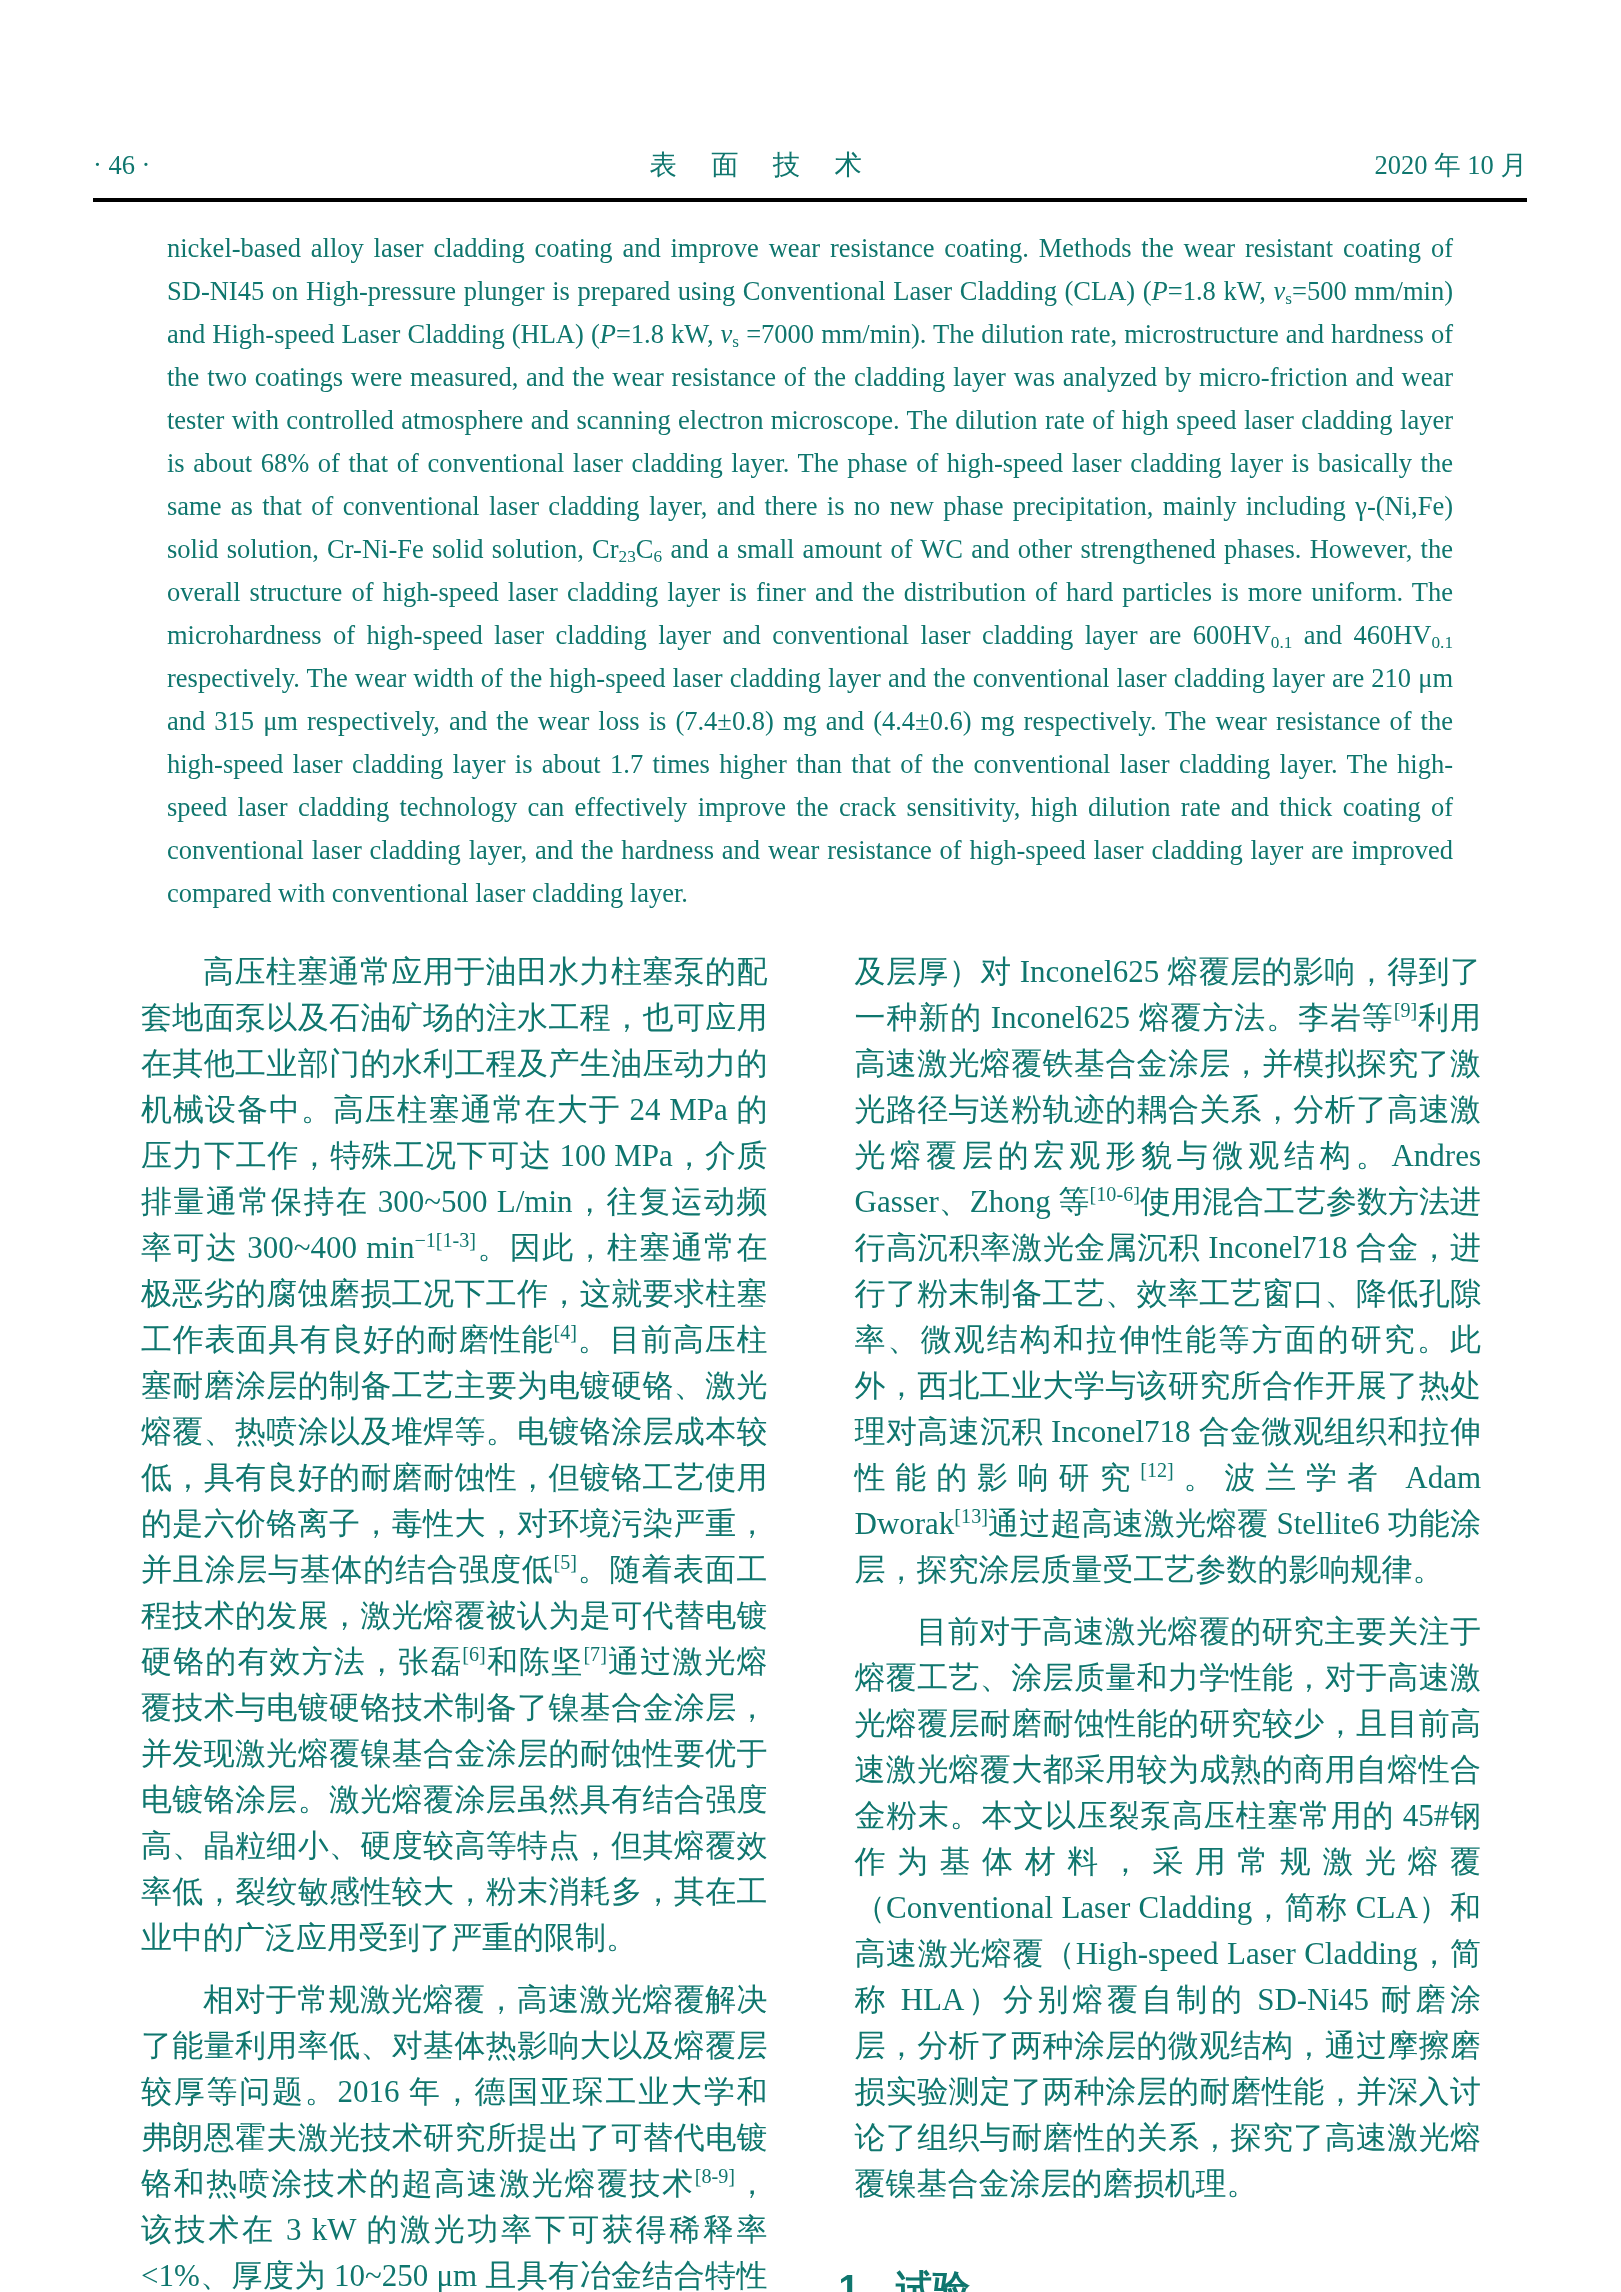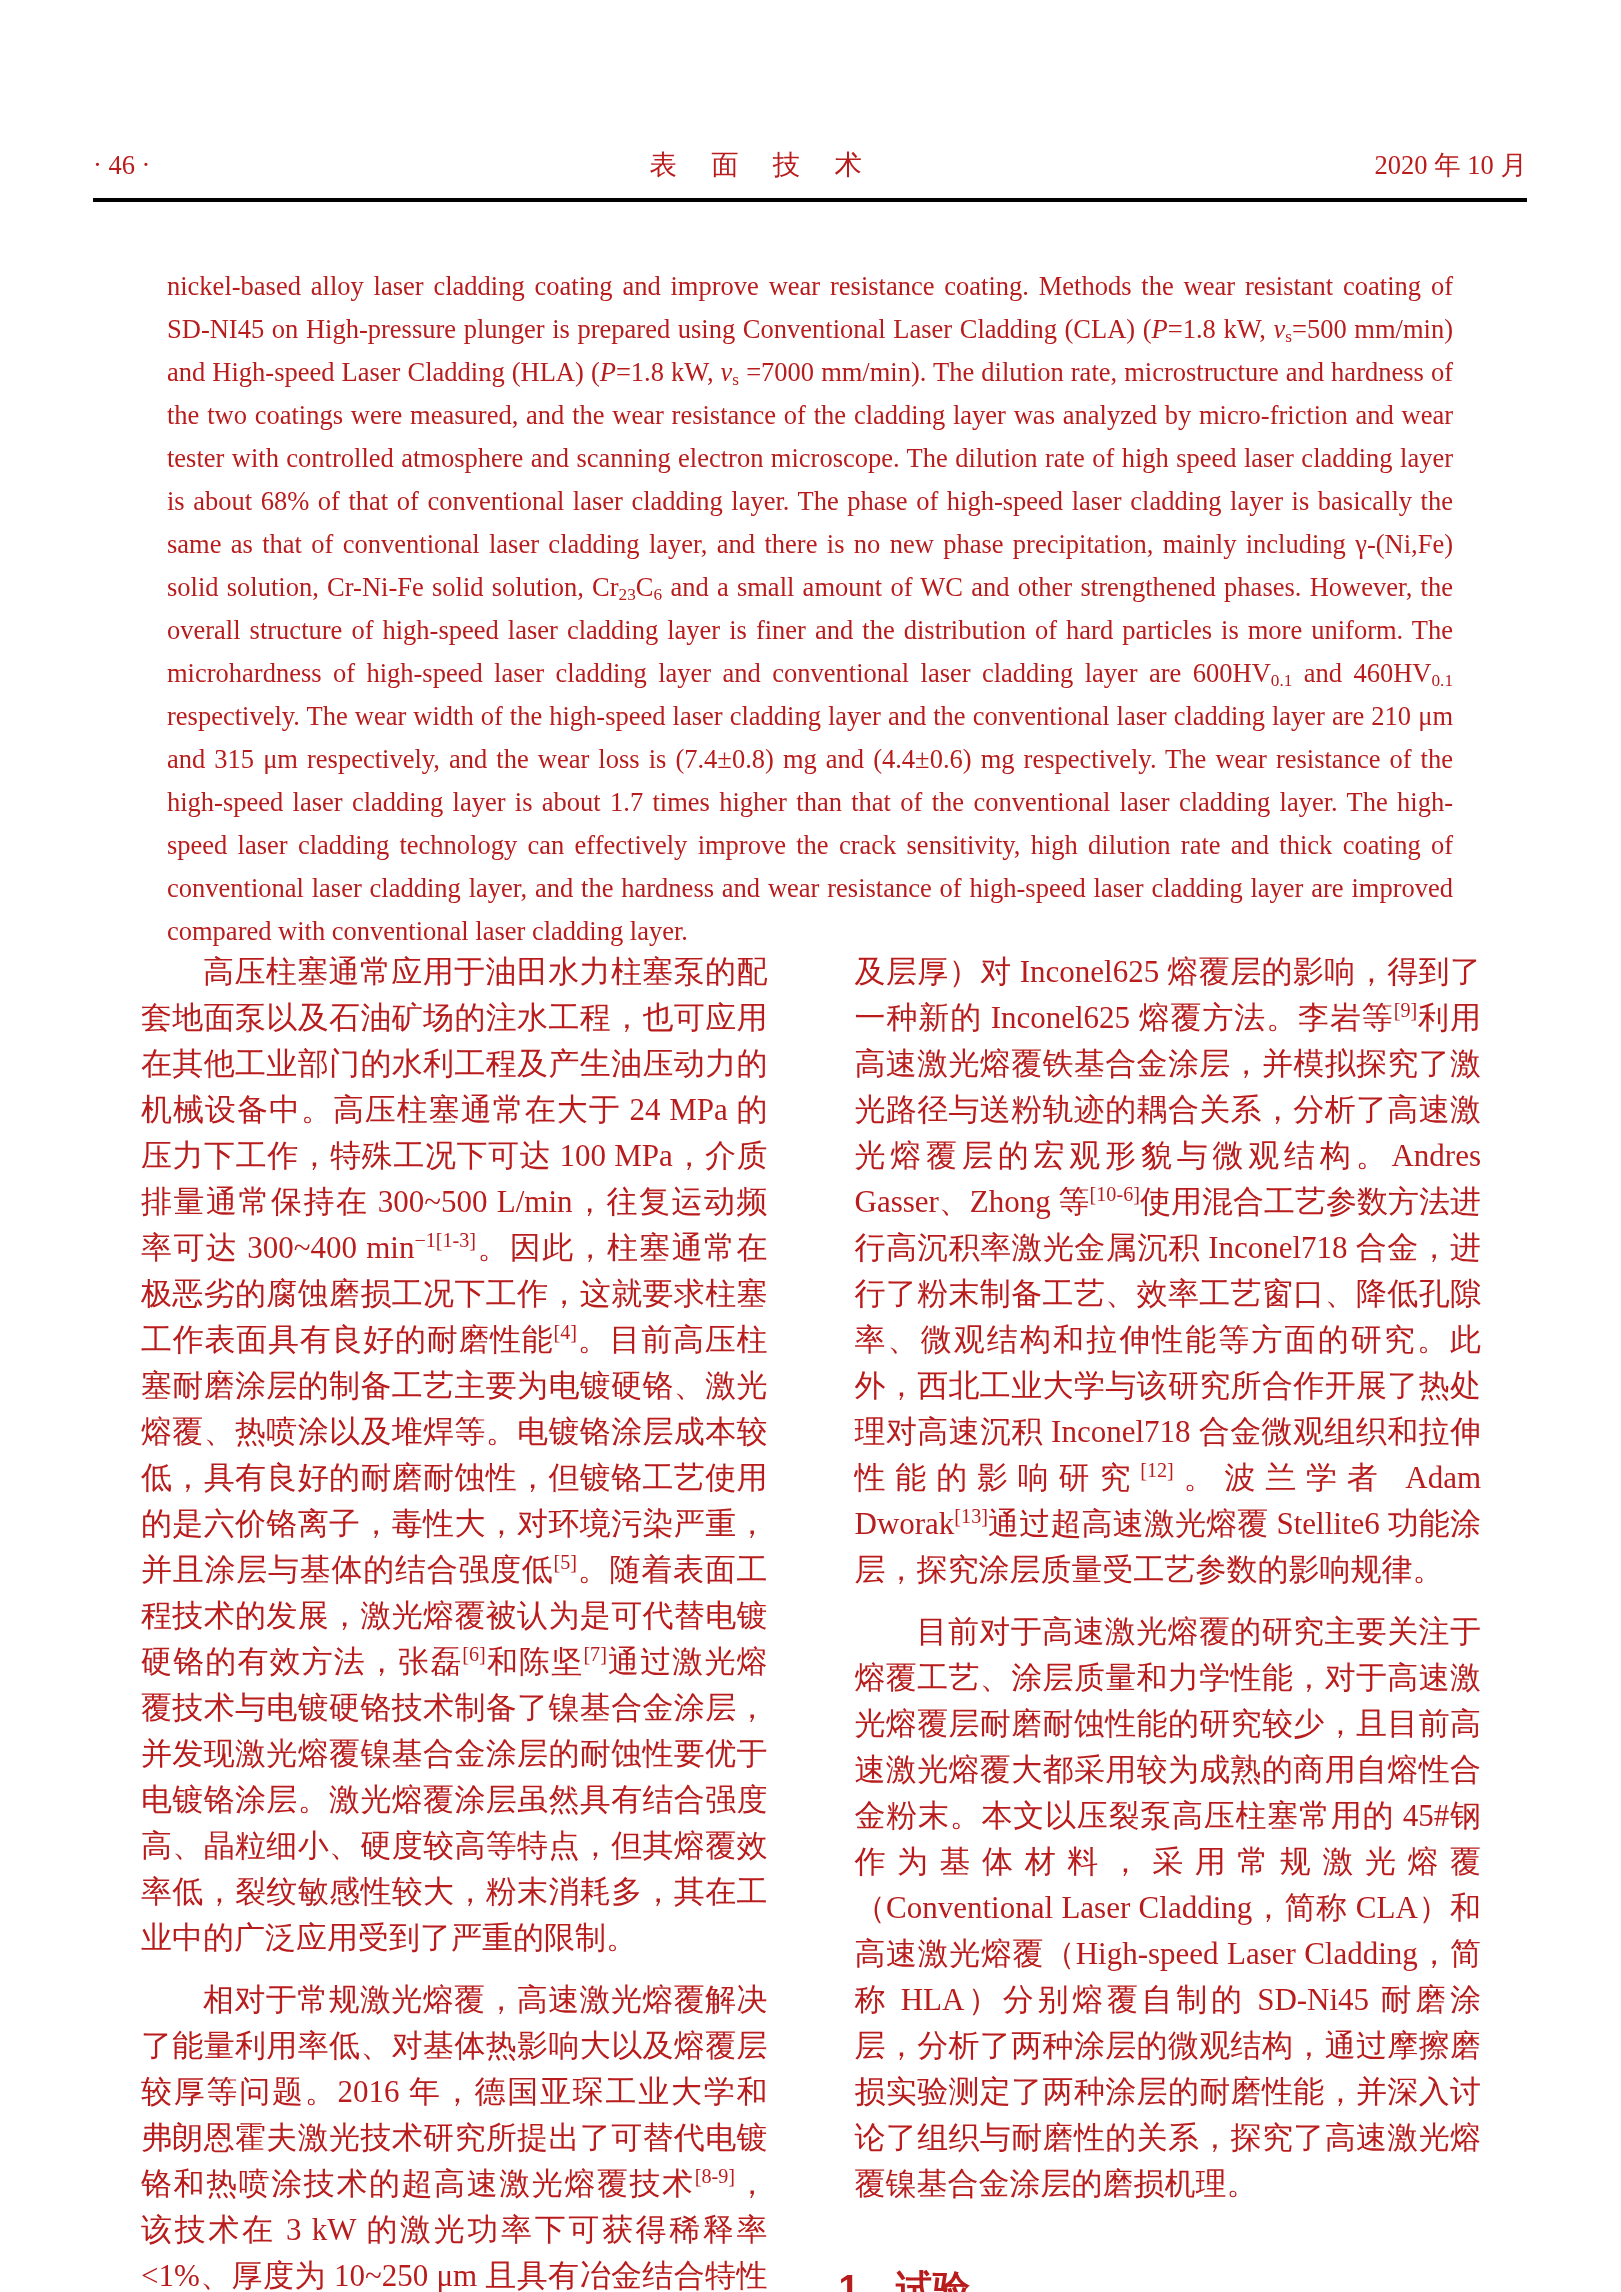--- a/index.html
+++ b/index.html
@@ -4,21 +4,21 @@
 <style>
   html, body { margin: 0; padding: 0; background: #888; }
   .page {
     position: relative;
     width: 1621px;
     height: 2293px;
     margin: 0 auto;
     background: #ffffff;
     overflow: hidden;
     font-family: "Liberation Serif", "DejaVu Serif", serif;
-    color: #b91c1c;
+    color: #0f766e;
   }
   
   .running-head {
     position: absolute;
     top: 147px; left: 93px;
     width: 1434px;
     display: flex;
     justify-content: space-between;
     align-items: baseline;
     font-size: 26.5px;
@@ -35,21 +35,20 @@
     background: #000;
   }
   
   .abstract-block {
     position: absolute;
     top: 227px; left: 167px;
     width: 1286px;
     font-size: 26.5px;
     line-height: 43px;
     text-align: justify;
-    margin-top: 38px;
   }
   .abstract-block p { margin: 0; }
   .kw-label { font-weight: bold; }
   sub { font-size: 0.65em; line-height: 0; vertical-align: -0.25em; }
   sup { font-size: 0.65em; line-height: 0; vertical-align: 0.55em; }
   
   .body-columns {
     position: absolute;
     top: 933px; left: 125px;
     width: 1372px;

